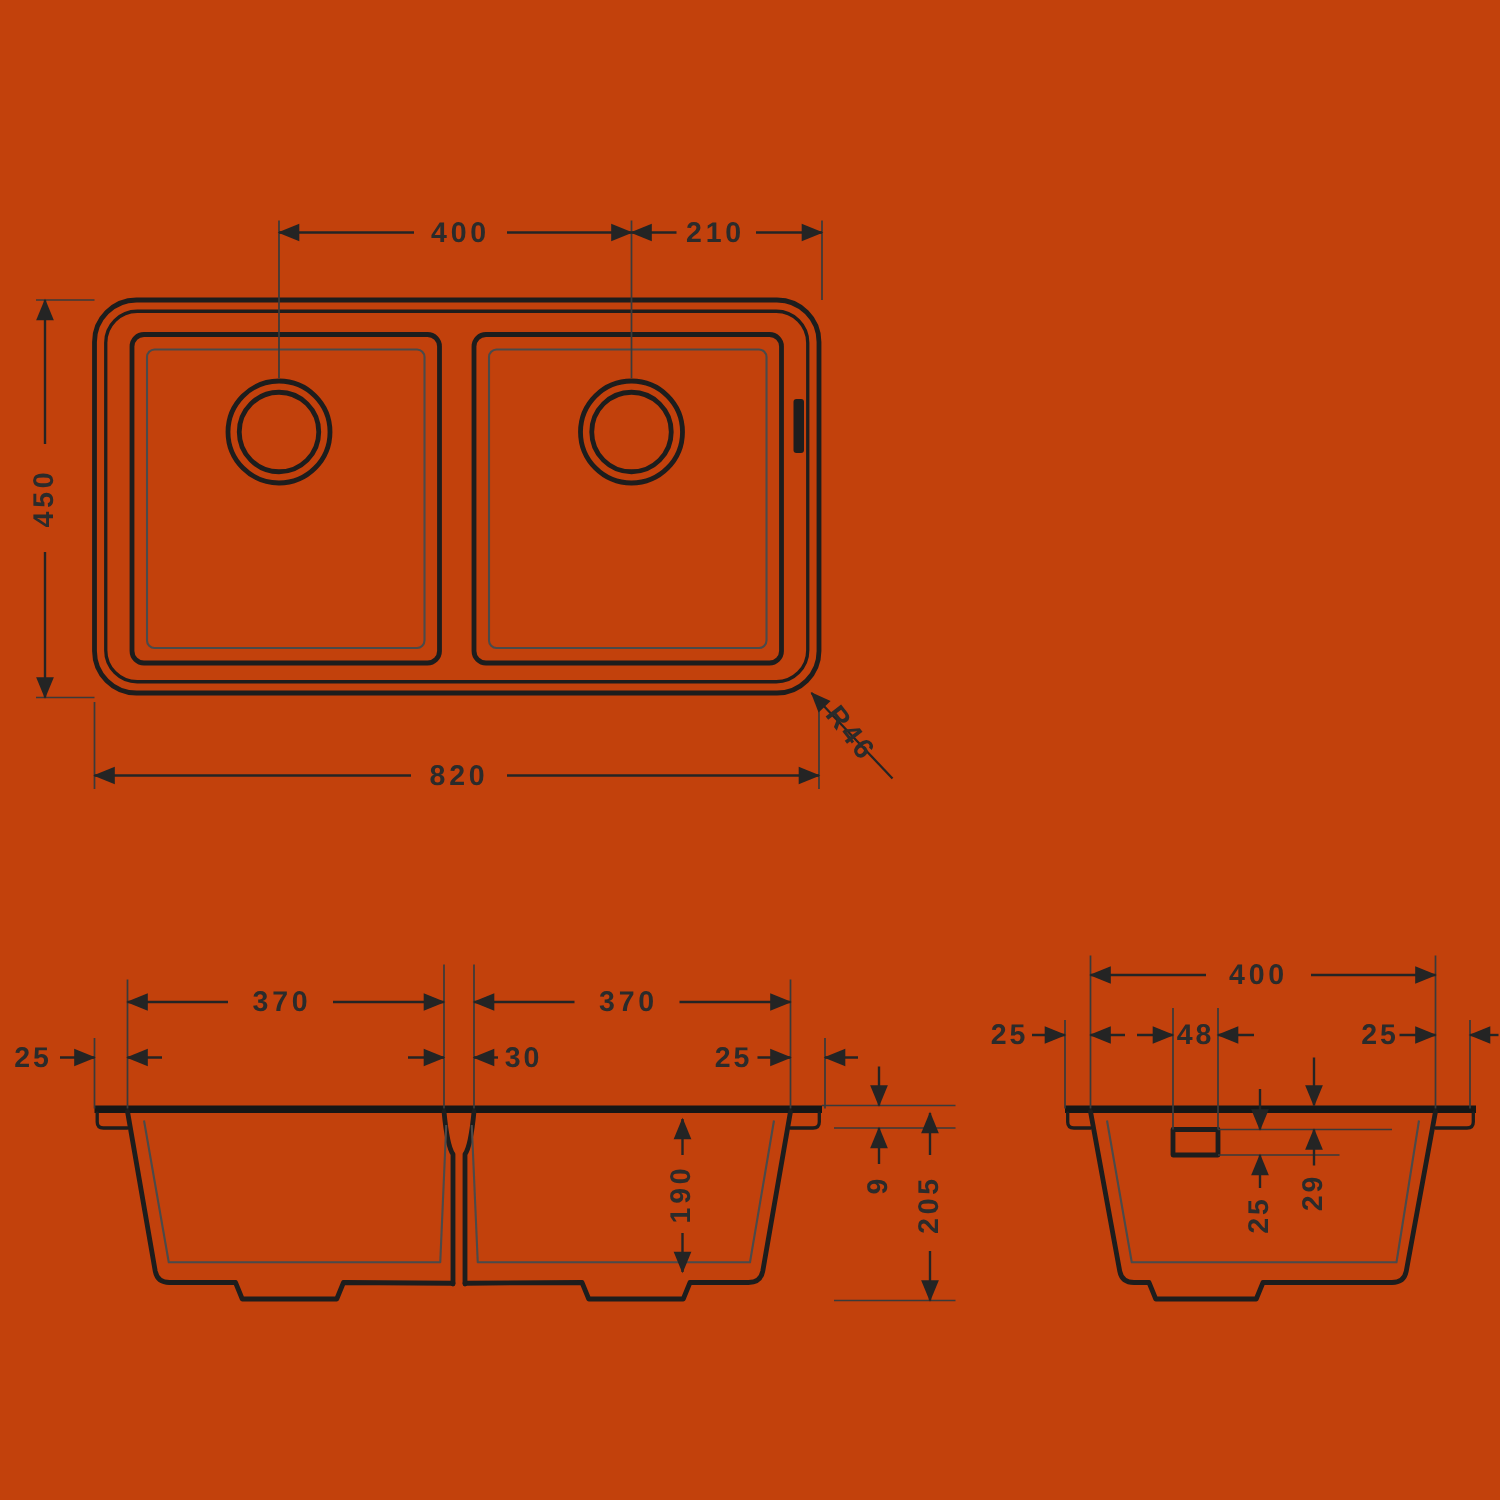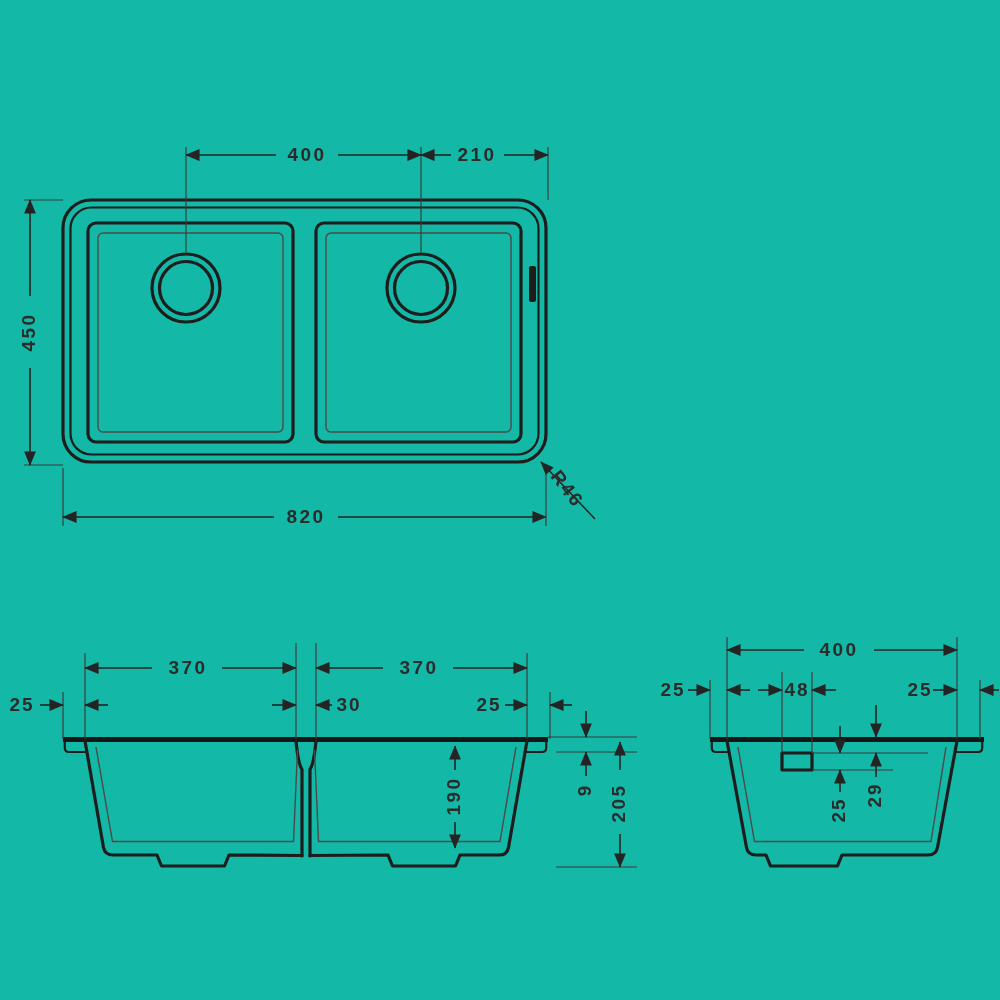--- a/index.html
+++ b/index.html
@@ -1,16 +1,16 @@
 <!DOCTYPE html>
 <html><head>
 <meta charset="utf-8">
 <style>
   html,body{margin:0;padding:0;background:#ffffff;}
-  .canvas{position:relative;width:1000px;height:1000px;background:#14b8a6;overflow:hidden;}
+  .canvas{position:relative;width:1000px;height:1000px;background:#c2410c;overflow:hidden;}
   svg{position:absolute;left:0;top:0;}
   .obj   {stroke:#1d1d1d;fill:none;stroke-width:3.2;stroke-linecap:round;stroke-linejoin:round;}
   .obj2  {stroke:#1d1d1d;fill:none;stroke-width:2.2;stroke-linecap:round;stroke-linejoin:round;}
   .rimbar{stroke:#161616;fill:none;stroke-width:5;stroke-linecap:butt;}
   .inner {stroke:#4a4a4a;fill:none;stroke-width:1.4;stroke-linejoin:round;}
   .ext   {stroke:#3a3a3a;fill:none;stroke-width:1.15;}
   .dimln {stroke:#242424;fill:none;stroke-width:1.6;}
   .leader{stroke:#242424;fill:none;stroke-width:1.5;}
   .dim{font:700 19px "Liberation Sans", sans-serif;fill:#2b2b2b;letter-spacing:2.5px;text-anchor:middle;}
   .dim.sm{letter-spacing:2px;}

